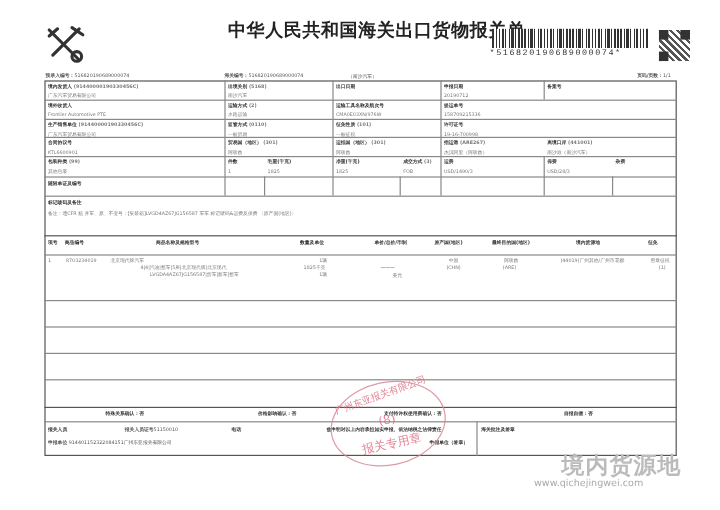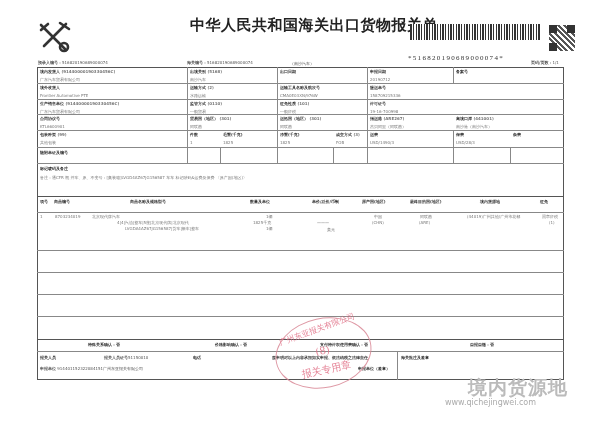--- a/index.html
+++ b/index.html
@@ -3,21 +3,21 @@
 <meta charset="utf-8">
 <style>
   html, body { margin:0; padding:0; }
   body { width:600px; height:425px; background:#ffffff; position:relative; overflow:hidden;
          font-family:"DejaVu Sans", sans-serif; color:#444; }
   .abs { position:absolute; }
   .title { left:190px; top:16px; font-family:"DejaVu Serif", serif; font-weight:bold; font-size:15px; color:#222; letter-spacing:0.5px; white-space:nowrap; }
   .emblem { left:38px; top:20px; width:34px; height:34px; }
   .barcode { left:410px; top:24px; width:130px; height:16px;
              background:repeating-linear-gradient(90deg,#333 0 2px,#fff 2px 3px,#333 3px 4px,#fff 4px 6px,#333 6px 7px,#fff 7px 8px); }
-  .barcode-num { left:408px; top:54px; font-family:Liberation Serif, serif; font-size:7px; color:#333; letter-spacing:1.3px; }
+  .barcode-num { left:408px; top:41px; font-family:Liberation Mono, monospace; font-size:7px; color:#333; letter-spacing:1.3px; }
   .qr { left:548px; top:24px; width:26px; height:26px;
         background:
           linear-gradient(#333,#333) 0 0/8px 8px no-repeat,
           linear-gradient(#333,#333) 18px 0/8px 8px no-repeat,
           linear-gradient(#333,#333) 0 18px/8px 8px no-repeat,
           repeating-linear-gradient(45deg,#555 0 2px,#fff 2px 4px);
         border:1px solid #fff; }
   .small { font-size:4px; color:#555; white-space:nowrap; }
   .lbl { font-size:4px; font-weight:bold; color:#333; white-space:nowrap; }
   .val { font-size:4px; color:#777; white-space:nowrap; }

